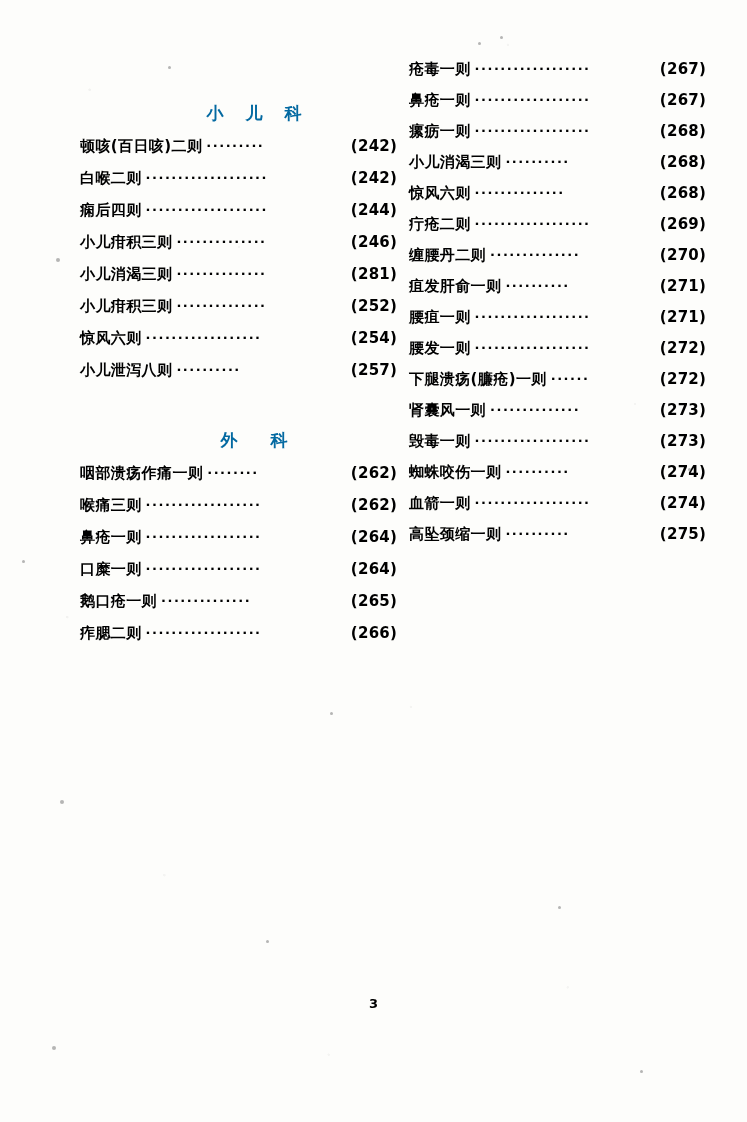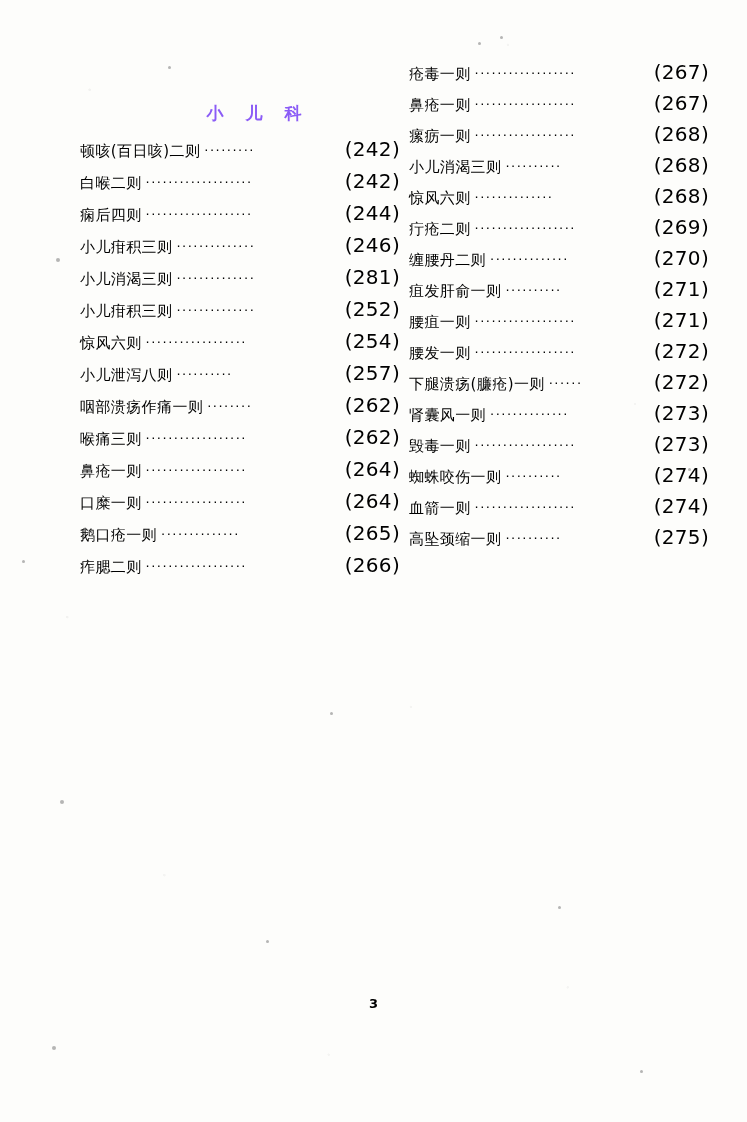--- a/index.html
+++ b/index.html
@@ -56,58 +56,58 @@
     width: 300px;
     margin-left: 9px;
   }
 
   .section-title {
     text-align: center;
     font-weight: bold;
     font-size: 17px;
     letter-spacing: 8px;
     margin: 18px 0 14px 36px;
-    color: #8b5cf6;
+    color: #0369a1;
   }
   .section-title.first { margin-top: 40px; }
   .section-title.second { margin-top: 34px; }
 
   .toc-list {
     list-style: none;
     margin: 0;
     padding: 0;
   }
   .toc-item {
     display: flex;
     align-items: baseline;
     font-size: 15px;
     line-height: 1.0;
     height: 32px;
     color: #000;
-    font-weight: normal;
+    font-weight: bold;
     white-space: nowrap;
   }
   .toc-label {
     font-size: 15px;
     letter-spacing: 0.4px;
   }
   .toc-dots {
     flex: 1 1 auto;
     overflow: hidden;
     white-space: nowrap;
     font-size: 13px;
     letter-spacing: 1.5px;
     margin: 0 4px;
     color: #000;
     transform: translateY(-1px);
   }
   .toc-page {
-    font-size: 20px;
+    font-size: 15px;
     min-width: 52px;
-    text-align: left;
+    text-align: center;
     letter-spacing: 0.3px;
   }
 
   .col-right .toc-item { height: 31px; }
 
   .page-number {
     position: absolute;
     left: 0;
     right: 0;
     top: 996px;
@@ -172,20 +172,21 @@
           <span class="toc-dots">··················</span>
           <span class="toc-page">(254)</span>
         </li>
         <li class="toc-item">
           <span class="toc-label">小儿泄泻八则</span>
           <span class="toc-dots">··········</span>
           <span class="toc-page">(257)</span>
         </li>
       </ul>
 
+      <div class="section-title second">外　科</div>
 
       <ul class="toc-list">
         <li class="toc-item">
           <span class="toc-label">咽部溃疡作痛一则</span>
           <span class="toc-dots">········</span>
           <span class="toc-page">(262)</span>
         </li>
         <li class="toc-item">
           <span class="toc-label">喉痛三则</span>
           <span class="toc-dots">··················</span>

